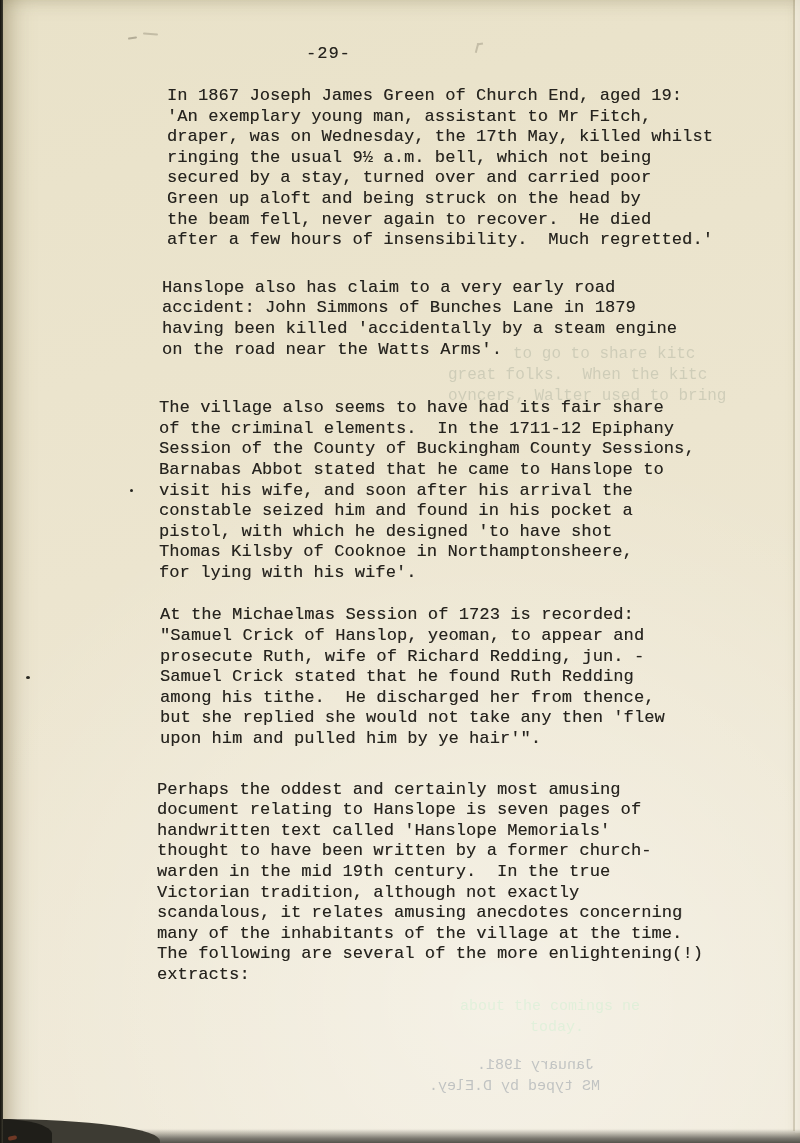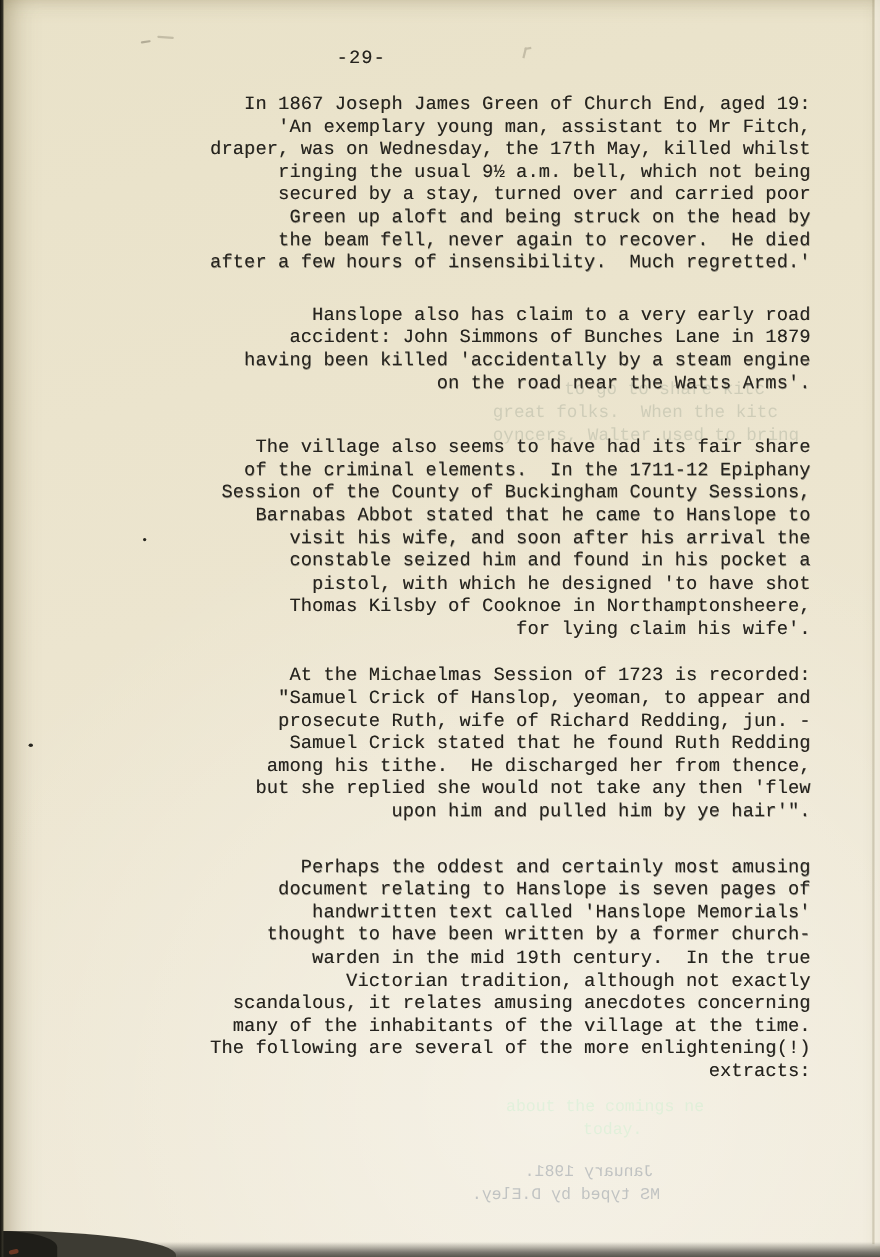--- a/index.html
+++ b/index.html
@@ -22,21 +22,21 @@
     position:absolute;left:306px;top:44px;
     font-size:17px;letter-spacing:1px;color:#25231e;
     text-shadow:0.3px 0.3px 0.5px rgba(36,34,29,0.45);
   }
   .text-block{
     position:absolute;left:157px;top:86px;width:580px;
     font-size:17px;line-height:20.6px;letter-spacing:0.1px;
     color:#25231e;
     text-shadow:0.3px 0.3px 0.5px rgba(36,34,29,0.45);
   }
-  .para div{white-space:pre;text-align:right;}
+  .para div{white-space:pre;}
   .para.p1{margin-left:10px;}
   .para.p2{margin-top:27px;margin-left:5px;}
   .para.p3{margin-top:38px;margin-left:2px;}
   .para.p4{margin-top:22px;margin-left:3px;}
   .para.p5{margin-top:30px;margin-left:0px;}
   
   .bleed{position:absolute;filter:blur(0.7px);}
   .bleed div{white-space:pre;}
   .bleed-mid{
     left:448px;top:344px;
@@ -124,21 +124,21 @@
     </div>
   <div class="para p3">
       <div>The village also seems to have had its fair share</div>
       <div>of the criminal elements.  In the 1711-12 Epiphany</div>
       <div>Session of the County of Buckingham County Sessions,</div>
       <div>Barnabas Abbot stated that he came to Hanslope to</div>
       <div>visit his wife, and soon after his arrival the</div>
       <div>constable seized him and found in his pocket a</div>
       <div>pistol, with which he designed 'to have shot</div>
       <div>Thomas Kilsby of Cooknoe in Northamptonsheere,</div>
-      <div>for lying claim his wife'.</div>
+      <div>for lying with his wife'.</div>
     </div>
   <div class="para p4">
       <div>At the Michaelmas Session of 1723 is recorded:</div>
       <div>"Samuel Crick of Hanslop, yeoman, to appear and</div>
       <div>prosecute Ruth, wife of Richard Redding, jun. -</div>
       <div>Samuel Crick stated that he found Ruth Redding</div>
       <div>among his tithe.  He discharged her from thence,</div>
       <div>but she replied she would not take any then 'flew</div>
       <div>upon him and pulled him by ye hair'".</div>
     </div>

